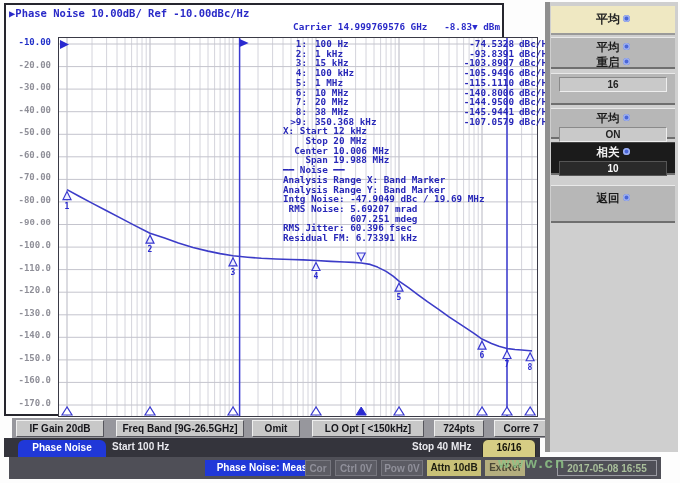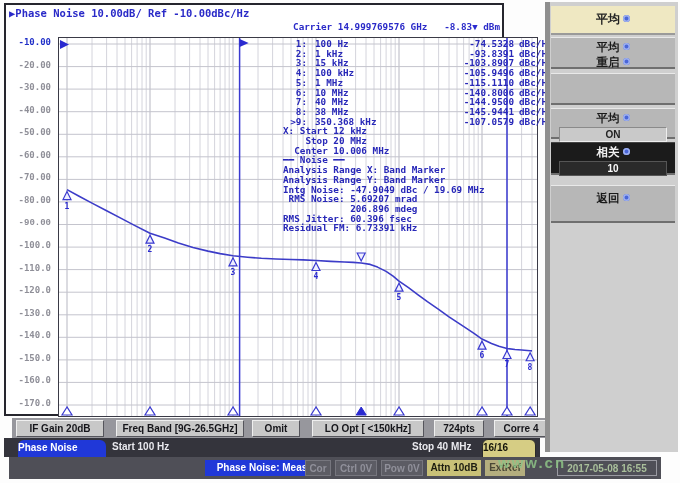--- a/index.html
+++ b/index.html
@@ -28,21 +28,21 @@
   
   .toolrow{position:absolute;left:12px;top:418px;width:536px;height:20px;background:#97979d;}
   .tbtn{position:absolute;top:2px;height:15px;background:#c8c8c8;color:#15151a;
         border:1px solid;border-color:#efefef #55555c #55555c #efefef;
         font:bold 10px "Liberation Sans",sans-serif;text-align:center;line-height:15px;box-sizing:content-box;}
   .tb0{left:4px;width:86px}.tb1{left:104px;width:126px}.tb2{left:240px;width:46px}
   .tb3{left:300px;width:110px}.tb4{left:422px;width:48px}.tb5{left:482px;width:52px}
   
   .databar{position:absolute;left:4px;top:438px;width:536px;height:19px;background:#34343c;}
   .chip{position:absolute;top:2px;height:27px;font:bold 10px "Liberation Sans",sans-serif;
-        line-height:15px;border-radius:6px;}
+        text-align:center;line-height:15px;border-radius:6px;}
   .chip.mode{left:14px;width:88px;background:#2038d8;color:#fff;}
   .dlabel{position:absolute;top:3px;color:#e9e9ee;font:bold 10px "Liberation Sans",sans-serif;white-space:pre;}
   .dstart{left:108px}.dstop{left:408px}
   .chip.avg{left:478px;width:52px;background:#d6cd84;color:#14140a;border:1px solid #2a2a2a;top:1px;}
   
   .statusbar{position:absolute;left:9px;top:457px;width:652px;height:22px;background:#4f4f57;}
   .schip{position:absolute;top:3px;height:16px;font:bold 10px "Liberation Sans",sans-serif;
          text-align:center;line-height:16px;}
   .smeas{left:196px;width:114px;background:#2038d8;color:#fff;}
   .sdim{background:#5c5c64;color:#90909a;border:1px solid #76767e;box-sizing:border-box;}
@@ -202,48 +202,49 @@
           <polygon points="1,2 10,6.5 1,11" fill="#2a2ad0"></polygon>
         </svg>
       <div class="plot-text">
         <div id="marker-rows">
             <div class="mrow"><span class="mnum">1:</span><span class="mfreq">100 Hz</span><span class="mval">-74.5328</span><span class="munit">dBc/Hz</span></div>
             <div class="mrow"><span class="mnum">2:</span><span class="mfreq">1 kHz</span><span class="mval">-93.8391</span><span class="munit">dBc/Hz</span></div>
             <div class="mrow"><span class="mnum">3:</span><span class="mfreq">15 kHz</span><span class="mval">-103.8907</span><span class="munit">dBc/Hz</span></div>
             <div class="mrow"><span class="mnum">4:</span><span class="mfreq">100 kHz</span><span class="mval">-105.9496</span><span class="munit">dBc/Hz</span></div>
             <div class="mrow"><span class="mnum">5:</span><span class="mfreq">1 MHz</span><span class="mval">-115.1110</span><span class="munit">dBc/Hz</span></div>
             <div class="mrow"><span class="mnum">6:</span><span class="mfreq">10 MHz</span><span class="mval">-140.8006</span><span class="munit">dBc/Hz</span></div>
-            <div class="mrow"><span class="mnum">7:</span><span class="mfreq">40 MHz</span><span class="mval">-144.9500</span><span class="munit">dBc/Hz</span></div>
+            <div class="mrow"><span class="mnum">7:</span><span class="mfreq">20 MHz</span><span class="mval">-144.9500</span><span class="munit">dBc/Hz</span></div>
             <div class="mrow"><span class="mnum">8:</span><span class="mfreq">38 MHz</span><span class="mval">-145.9441</span><span class="munit">dBc/Hz</span></div>
             <div class="mrow"><span class="mnum">&gt;9:</span><span class="mfreq">350.368 kHz</span><span class="mval">-107.0579</span><span class="munit">dBc/Hz</span></div>
           </div>
         <div id="info-lines">
             <div class="mline">X: Start 12 kHz</div>
             <div class="mline">    Stop 20 MHz</div>
             <div class="mline">  Center 10.006 MHz</div>
+            <div class="mline">    Span 19.988 MHz</div>
             <div class="mline">━━ Noise ━━</div>
             <div class="mline">Analysis Range X: Band Marker</div>
             <div class="mline">Analysis Range Y: Band Marker</div>
             <div class="mline">Intg Noise: -47.9049 dBc / 19.69 MHz</div>
             <div class="mline"> RMS Noise: 5.69207 mrad</div>
-            <div class="mline">            206.896 mdeg</div>
+            <div class="mline">            607.251 mdeg</div>
             <div class="mline">RMS Jitter: 60.396 fsec</div>
             <div class="mline">Residual FM: 6.73391 kHz</div>
           </div>
       </div>
     </div>
   </div>
 
   <div class="toolrow" id="toolrow">
       <div class="tbtn tb0">IF Gain 20dB</div>
       <div class="tbtn tb1">Freq Band [9G-26.5GHz]</div>
       <div class="tbtn tb2">Omit</div>
       <div class="tbtn tb3">LO Opt [ &lt;150kHz]</div>
       <div class="tbtn tb4">724pts</div>
-      <div class="tbtn tb5">Corre 4</div>
+      <div class="tbtn tb5">Corre 7</div>
     </div>
 
   <div class="databar">
     <div class="chip mode">Phase Noise</div>
     <div class="dlabel dstart">Start 100 Hz</div>
     <div class="dlabel dstop">Stop 40 MHz</div>
     <div class="chip avg">16/16</div>
   </div>
 
   <div class="statusbar">
@@ -260,20 +261,21 @@
 
   <div class="softkeys">
     <div class="skhead"><span>平均</span><span class="ico"></span></div>
 
     <div class="skey k1">
       <div><span>平均</span><span class="ico"></span></div>
       <div><span>重启</span><span class="ico"></span></div>
     </div>
 
     <div class="skey k2">
+      <span class="vbox">16</span>
     </div>
 
     <div class="skey k3">
       <div><span>平均</span><span class="ico"></span></div>
       <span class="vbox">ON</span>
     </div>
 
     <div class="skey dark k4">
       <div><span>相关</span><span class="ico"></span></div>
       <span class="vbox">10</span>

